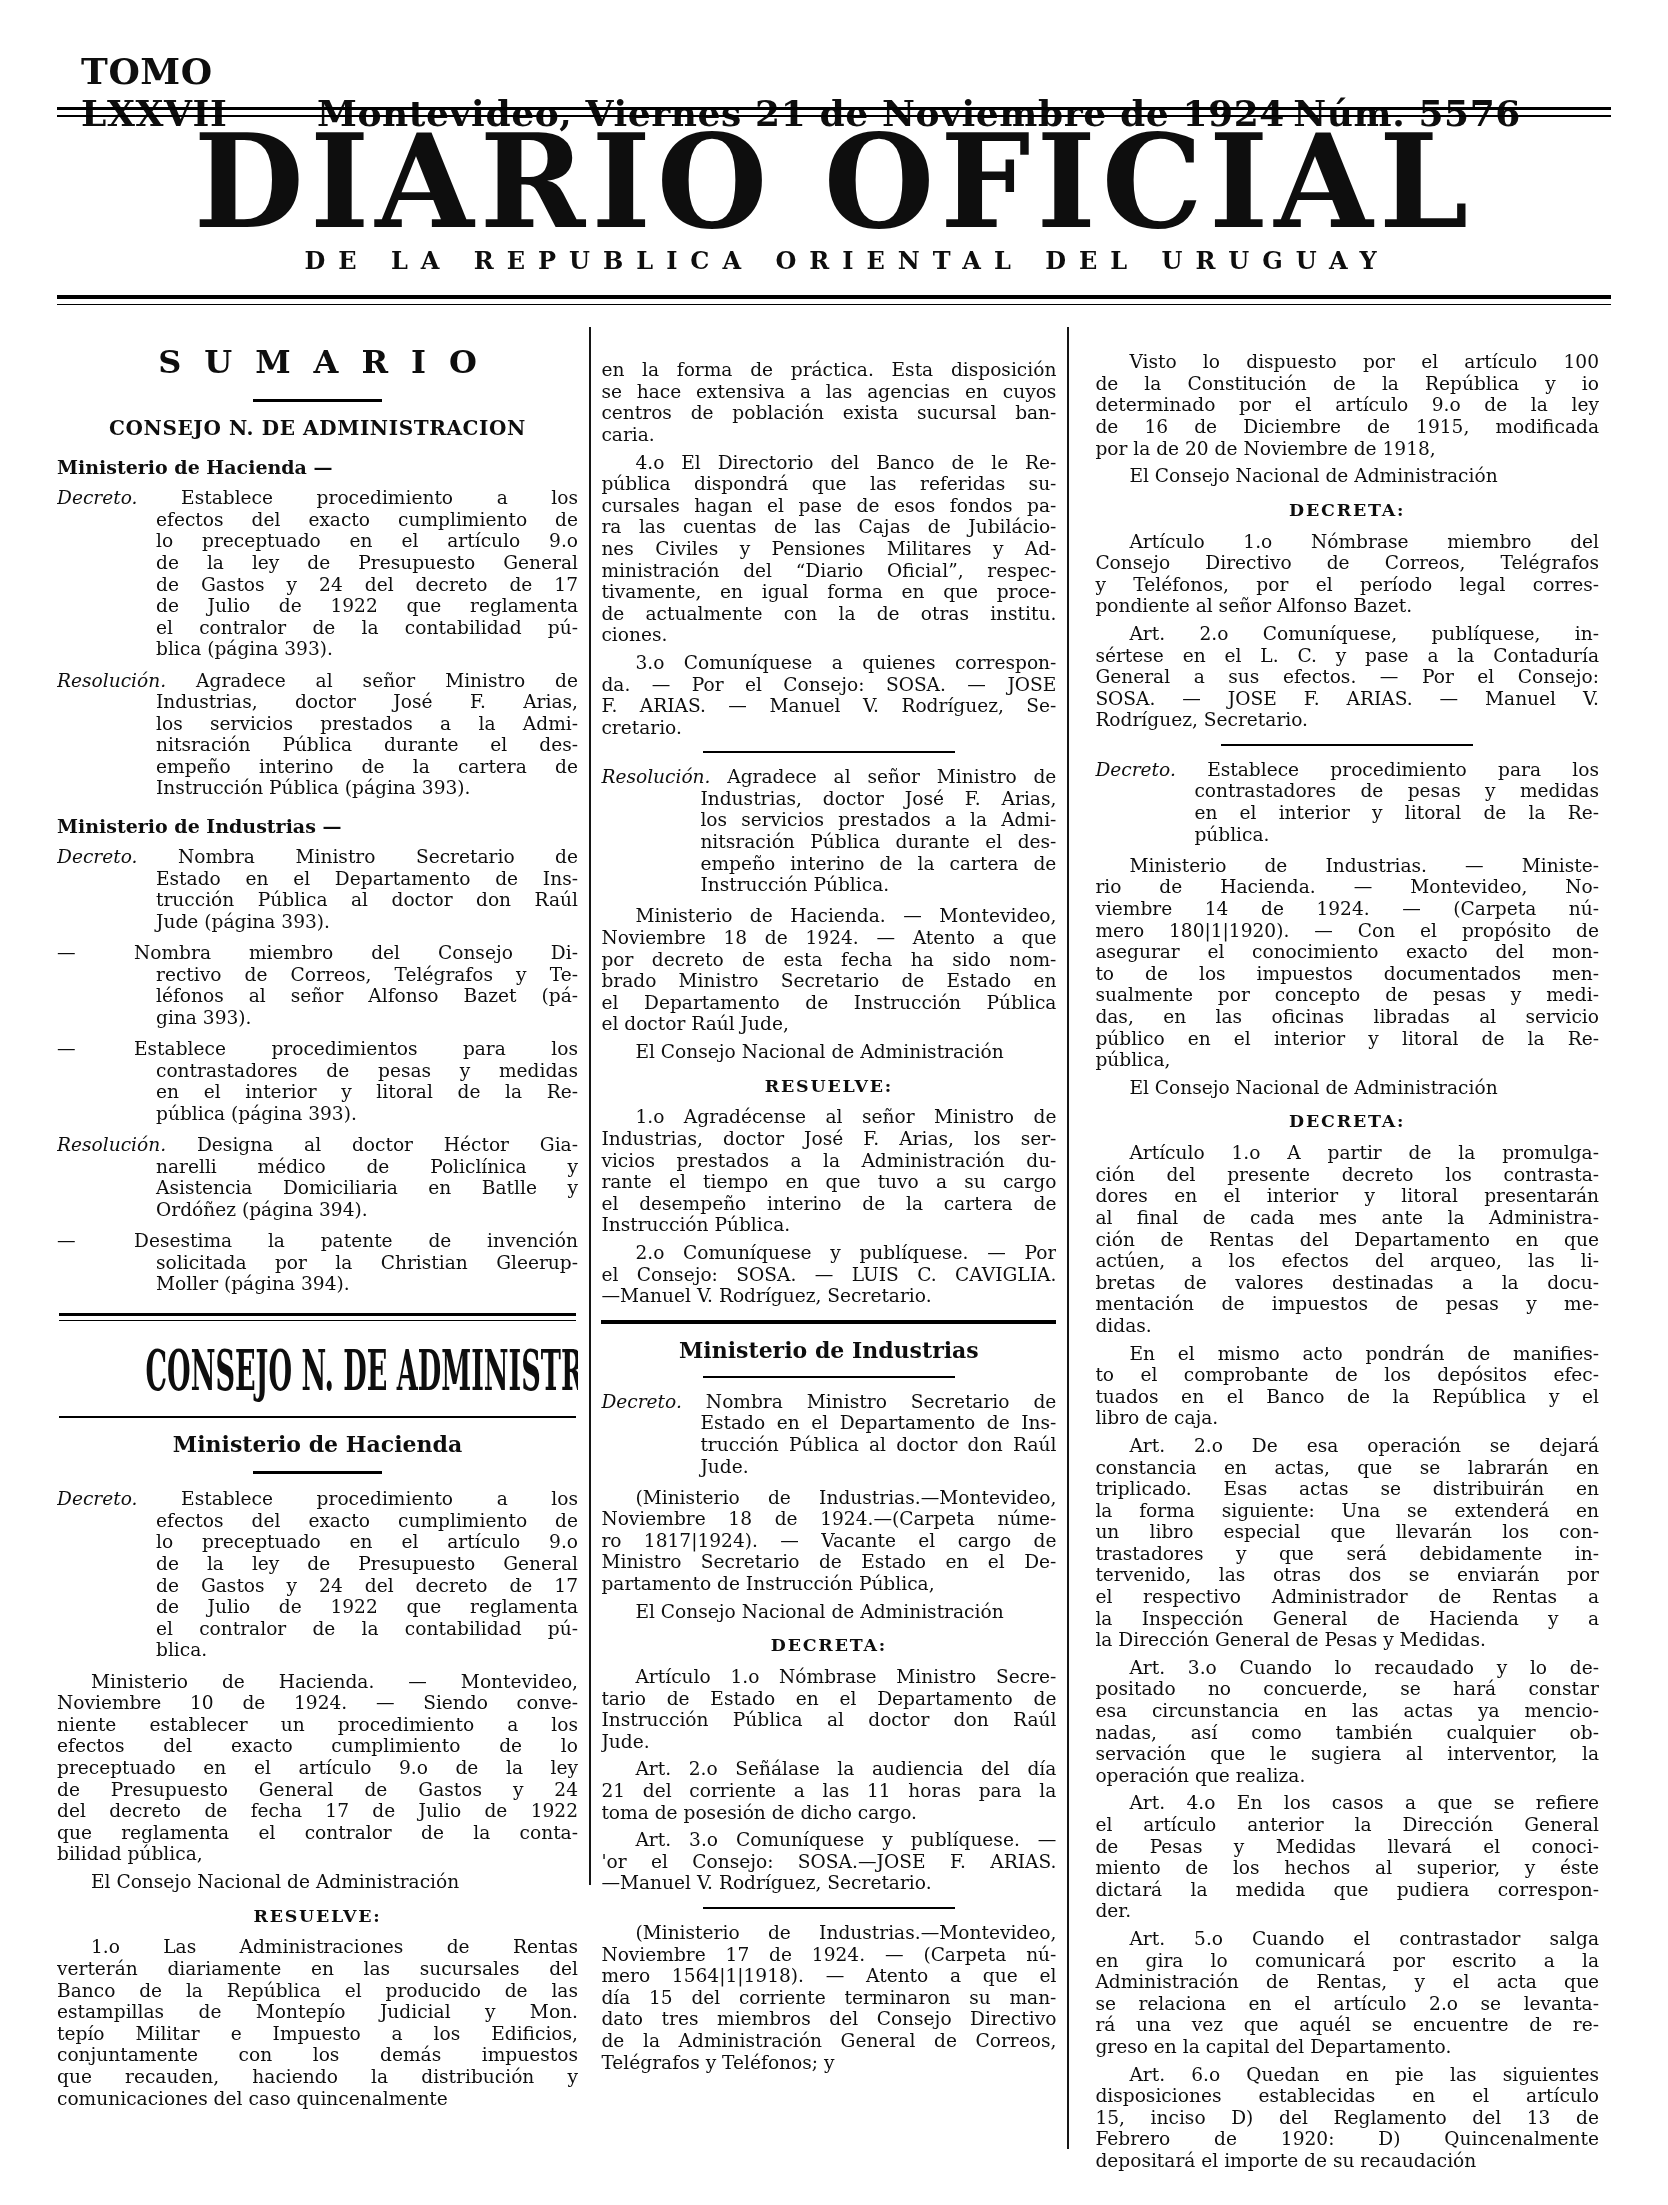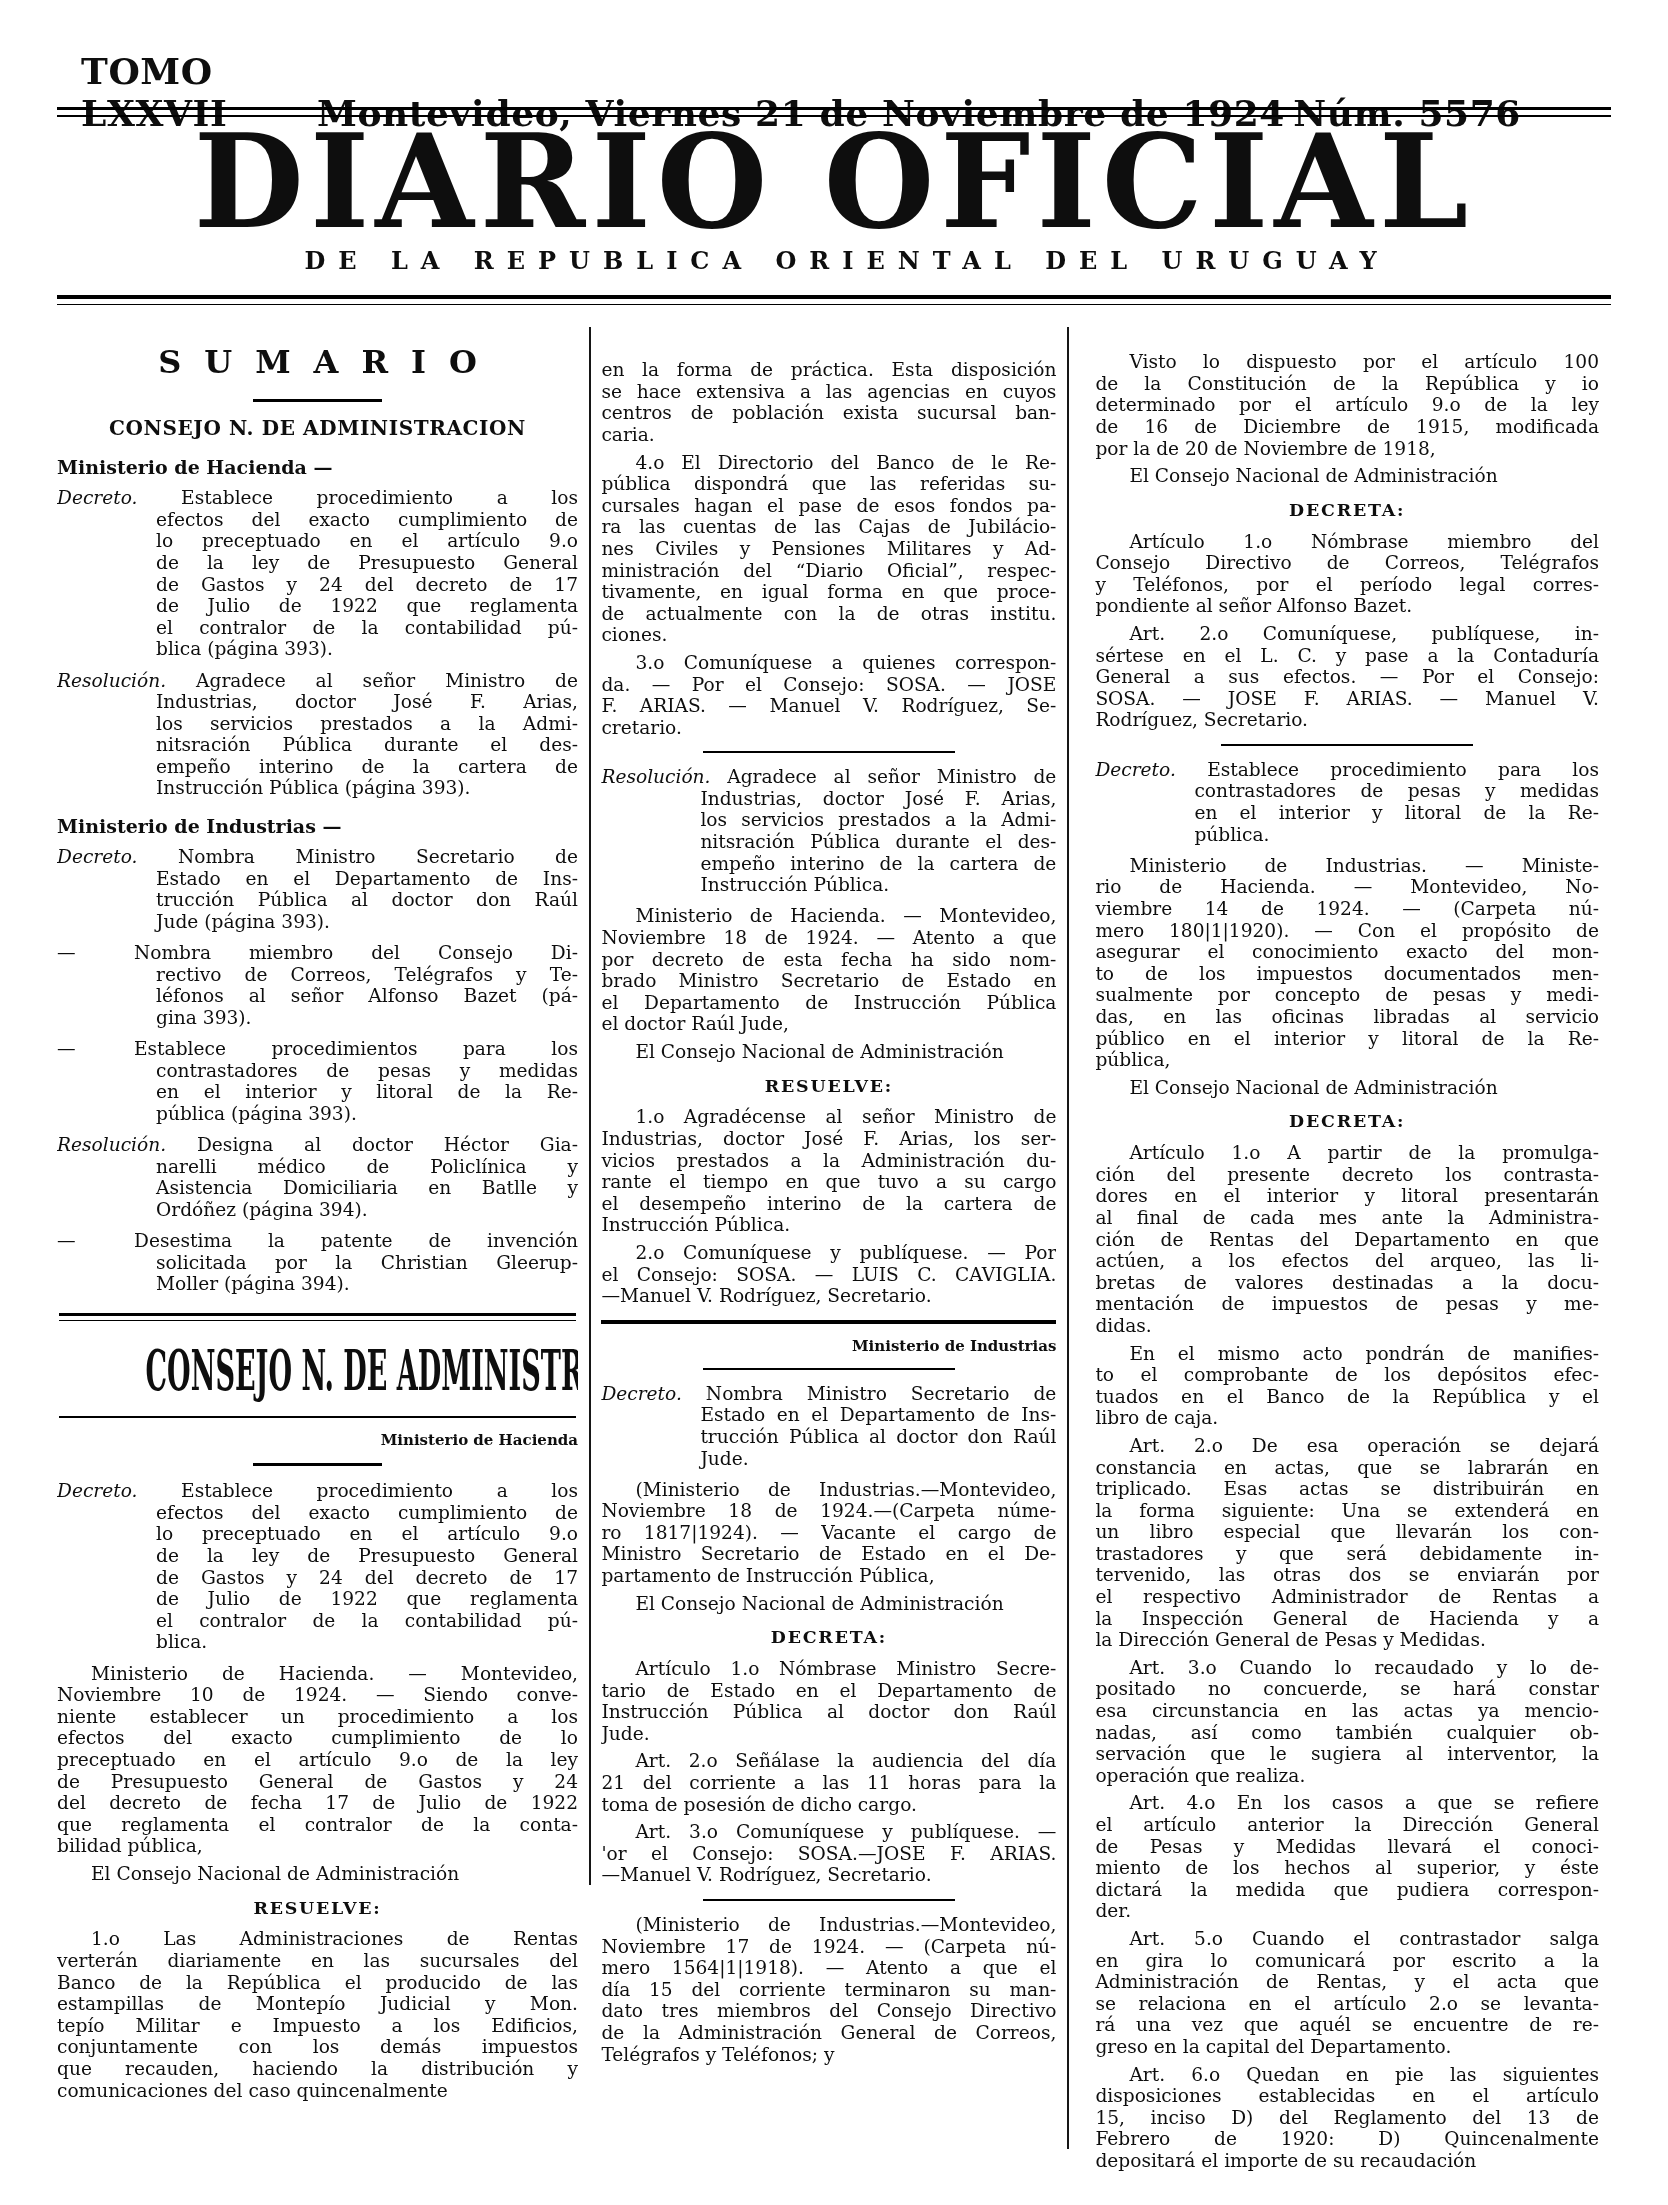--- a/index.html
+++ b/index.html
@@ -71,21 +71,21 @@
 
   .sumario-title{
     text-align:center;font-weight:bold;font-size:32px;
     letter-spacing:23px;text-indent:23px;margin:6px 0 18px;white-space:nowrap;
   }
   .section-head{
     text-align:center;font-weight:bold;font-size:20px;
     letter-spacing:0.6px;margin:12px 0 9.6px;white-space:nowrap;
   }
   .minister-label{font-weight:bold;font-size:19px;margin:15.6px 0 9.6px;}
-  .center-bold{text-align:right;font-weight:bold;font-size:15px;margin:13px 0 6px;}
+  .center-bold{text-align:center;font-weight:bold;font-size:22px;margin:13px 0 6px;}
   .small-head{
     text-align:center;font-weight:bold;font-size:17.4px;
     letter-spacing:1.8px;margin:13px 0 10.8px;
   }
   .big-head{
     text-align:center;font-weight:bold;font-size:41px;
     white-space:nowrap;margin:26px 0 20.4px;
     transform:scale(0.66,1.35);transform-origin:center;
   }
 

